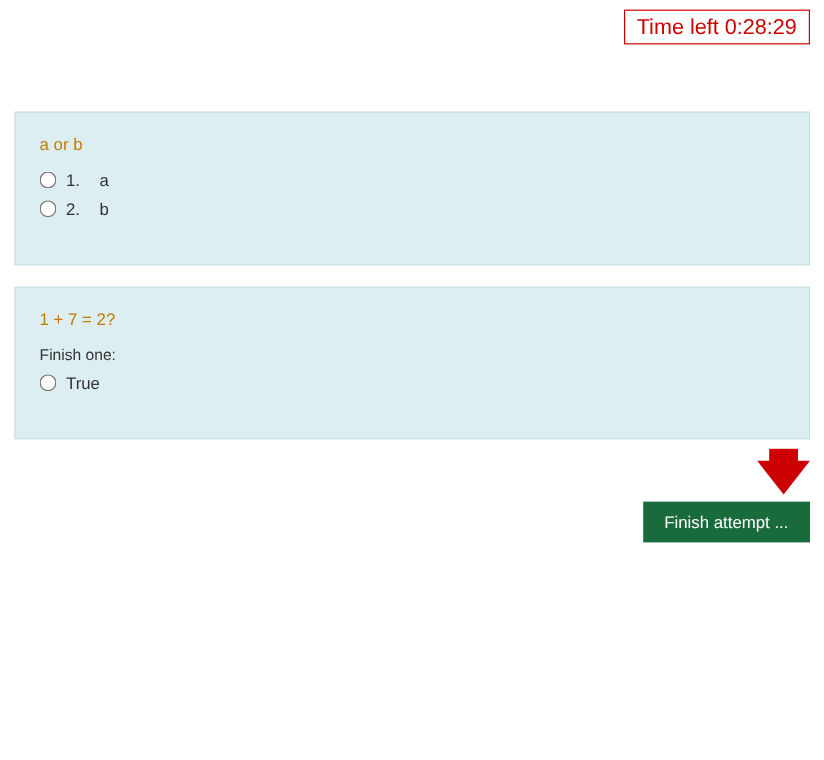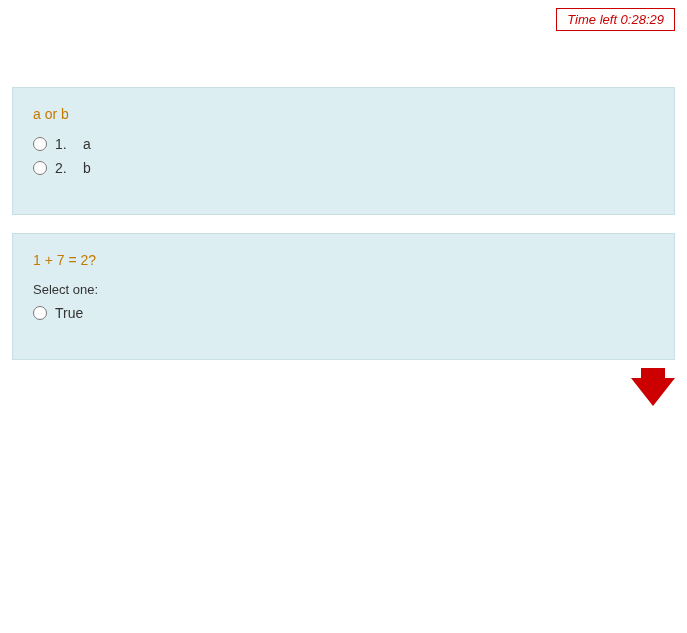--- a/index.html
+++ b/index.html
@@ -17,23 +17,22 @@
     .timer-bar {
       display: flex;
       justify-content: flex-end;
       padding: 8px 12px 8px 0;
     }
 
     .timer-box {
       border: 1.5px solid #cc0000;
       color: #cc0000;
       padding: 3px 10px;
-      font-size: 13px;
+      font-size: 18px;
       font-weight: normal;
-      font-style: italic;
     }
 
     .questions-area {
       padding: 0 12px;
       margin-top: 48px;
     }
 
     .question-block {
       background: #ddeef2;
       border: 1px solid #c8dfe5;
@@ -151,28 +150,29 @@
       <li class="option-item">
         <input type="radio" name="q1" style="">
         <span class="option-number">2.</span>
         <span class="option-text">b</span>
       </li>
     </ul>
   </div>
 
   <div class="question-block">
     <div class="question-title">1 + 7 = 2?</div>
-    <div class="select-one-label">Select one:</div>
+    <div class="select-one-label">Finish one:</div>
     <ul class="options-list">
       <li class="option-item">
         <input type="radio" name="q2" style="">
         <span class="option-text">True</span>
       </li>
     </ul>
   </div>
 
 </div>
 
 <div class="bottom-area">
   <div class="finish-row">
     <div class="down-arrow"></div>
+    <button class="finish-button">Finish attempt ...</button>
   </div>
 </div>
 
 </body></html>

